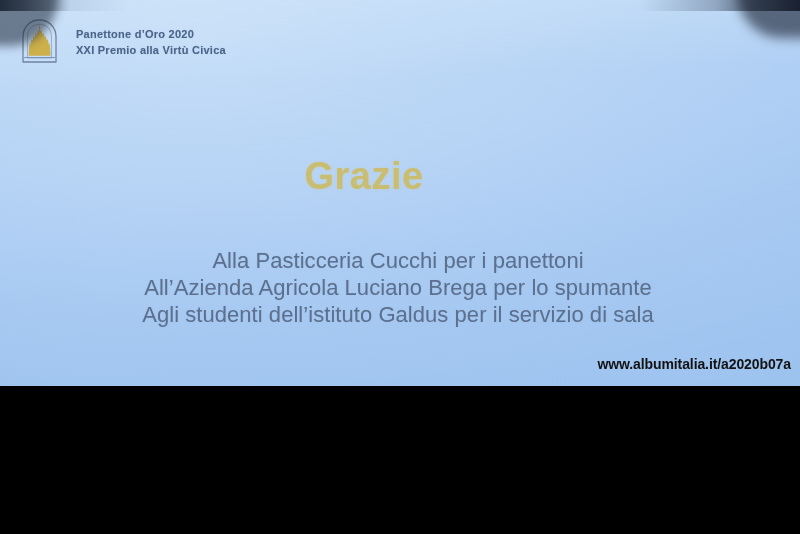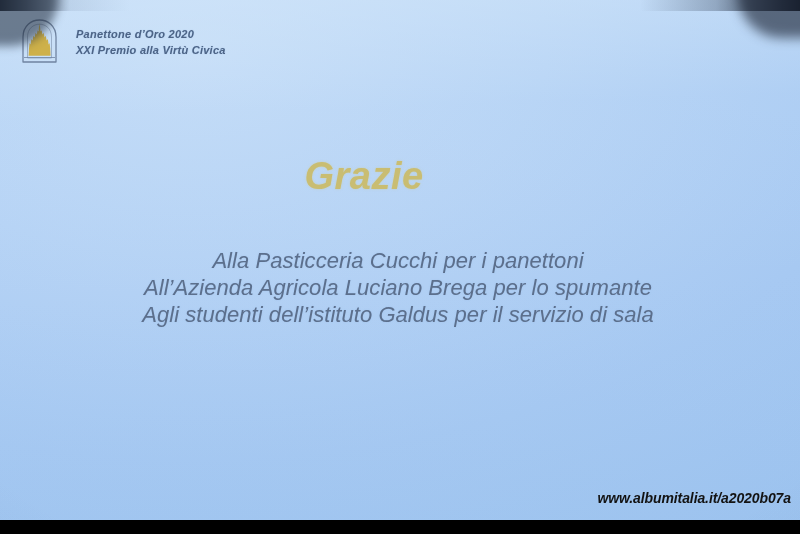--- a/index.html
+++ b/index.html
@@ -5,25 +5,24 @@
 <style>
   html, body {
     margin: 0;
     padding: 0;
     background: #000;
   }
 
   #screenshot {
     position: relative;
     width: 800px;
-    height: 520px;
+    height: 386px;
     overflow: hidden;
     font-family: "Liberation Sans", sans-serif;
     background: #a8cbf0;
-    font-style: italic;
   }
 
   
   .slide-surface {
     position: absolute;
     inset: 0;
     background:
       radial-gradient(130% 115% at 24% 10%, #c4dcf7 0%, #b6d3f5 34%, #a7c9f2 68%, #9dc3ef 100%);
   }
 

